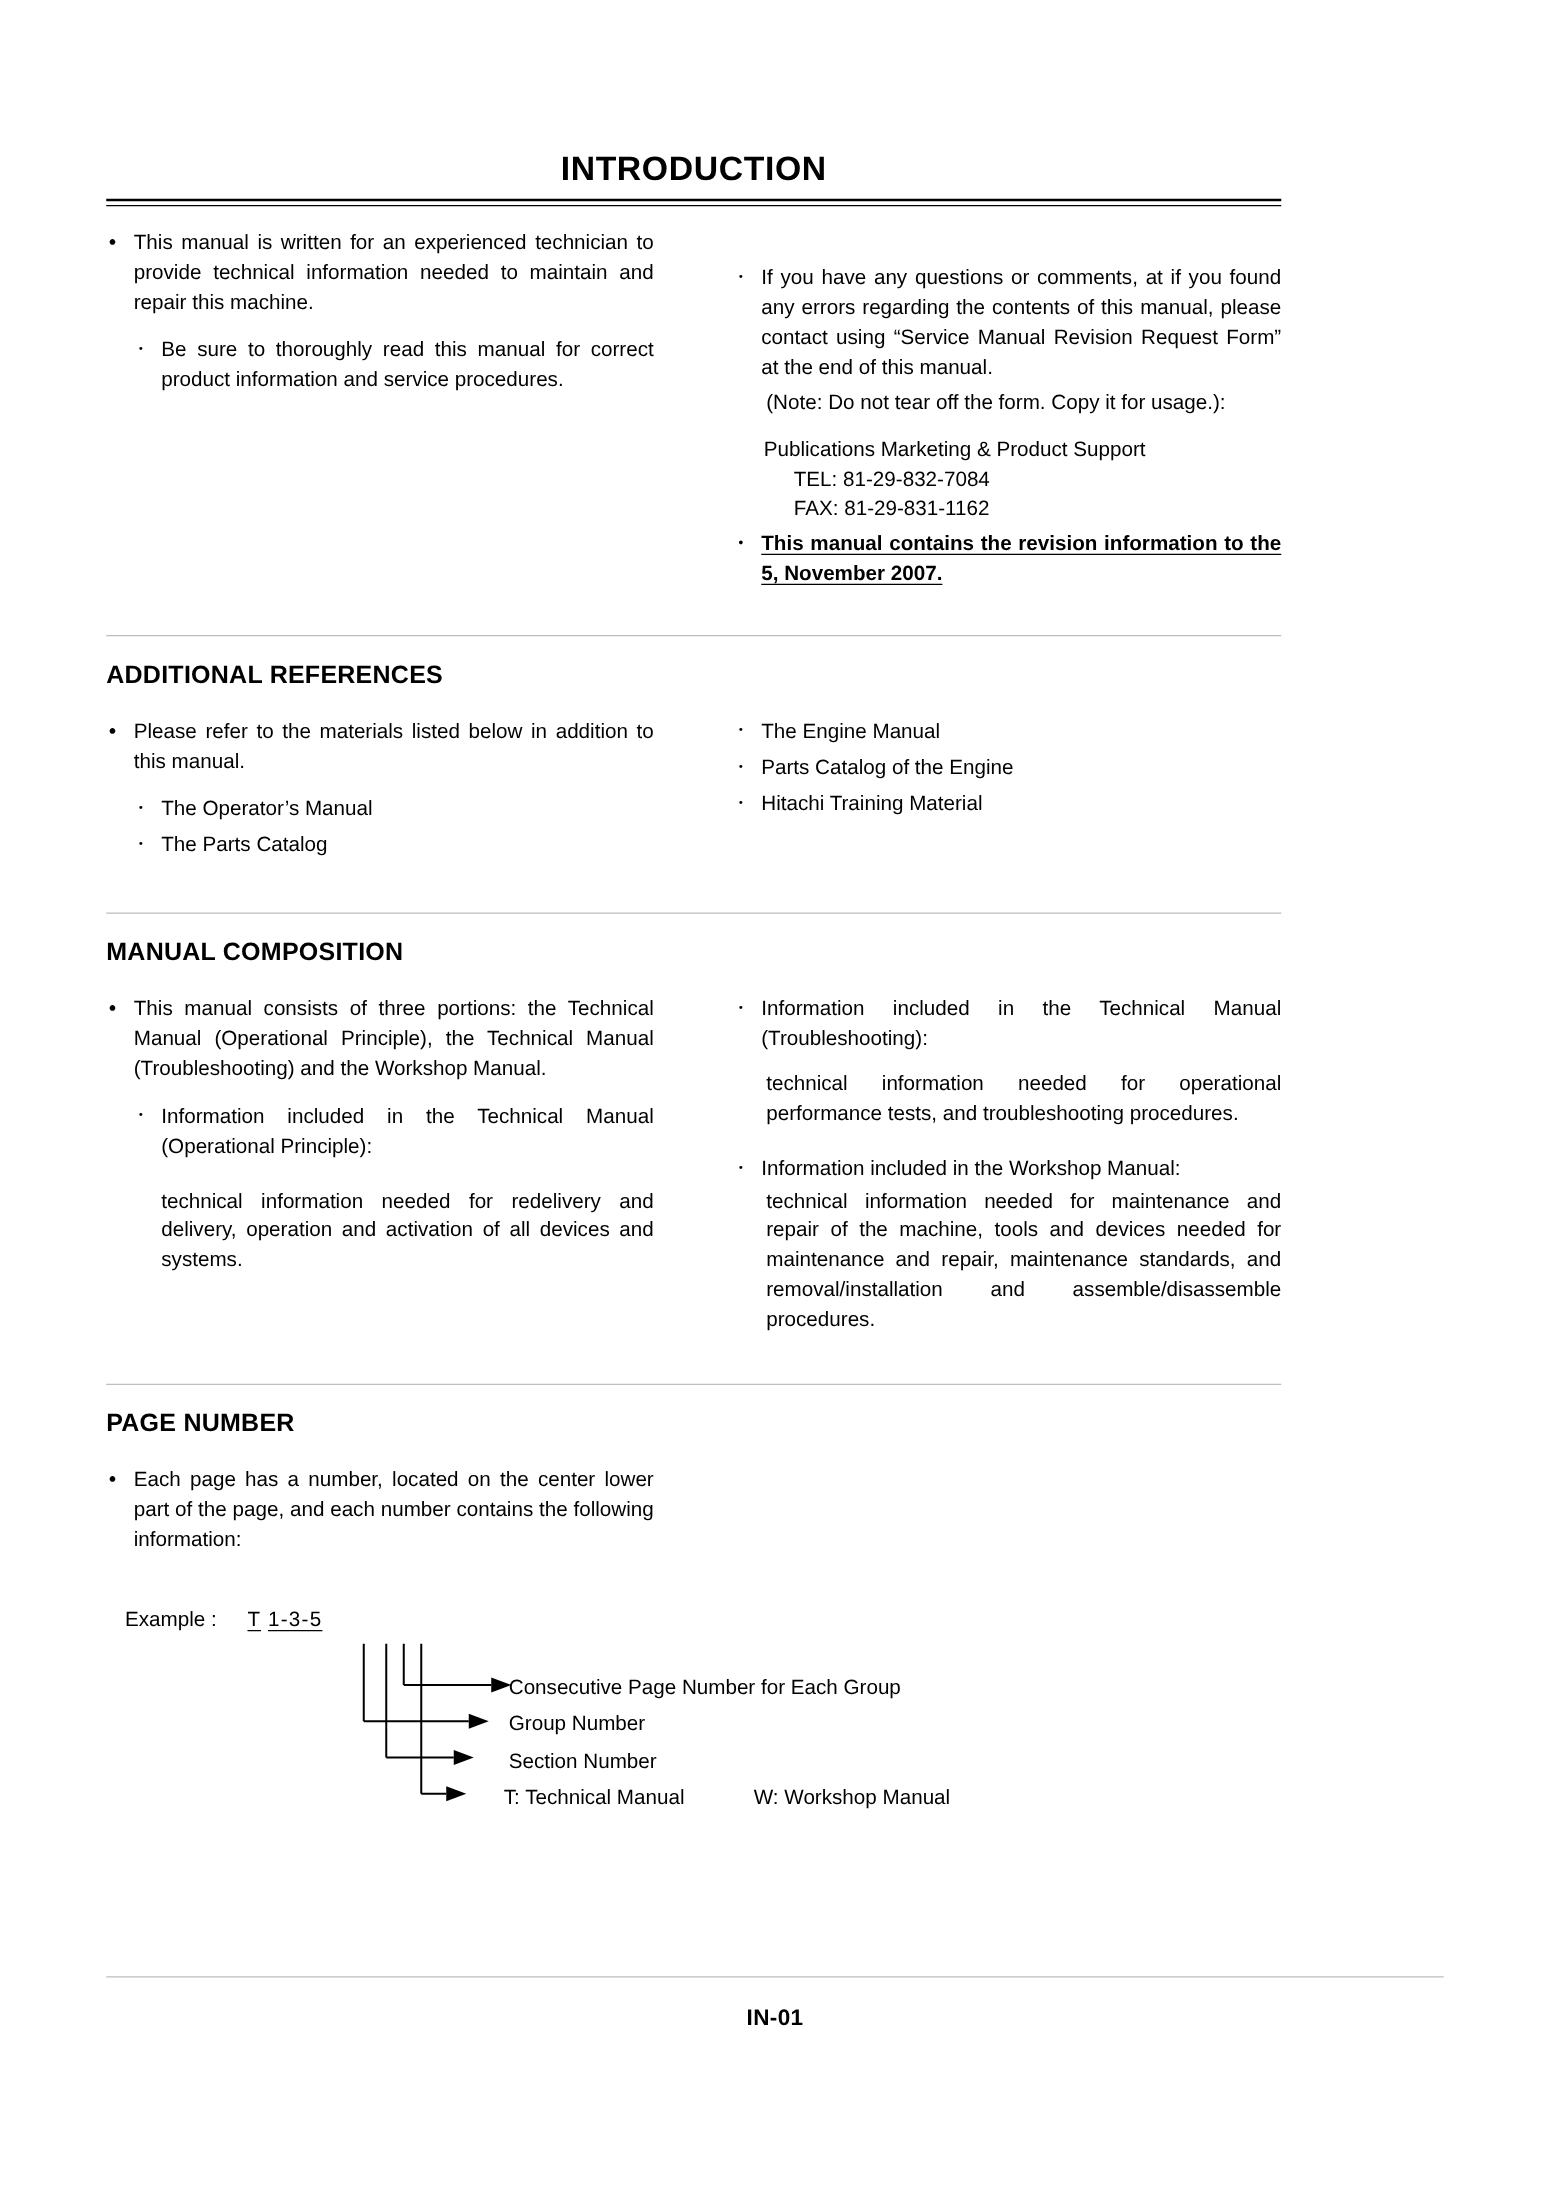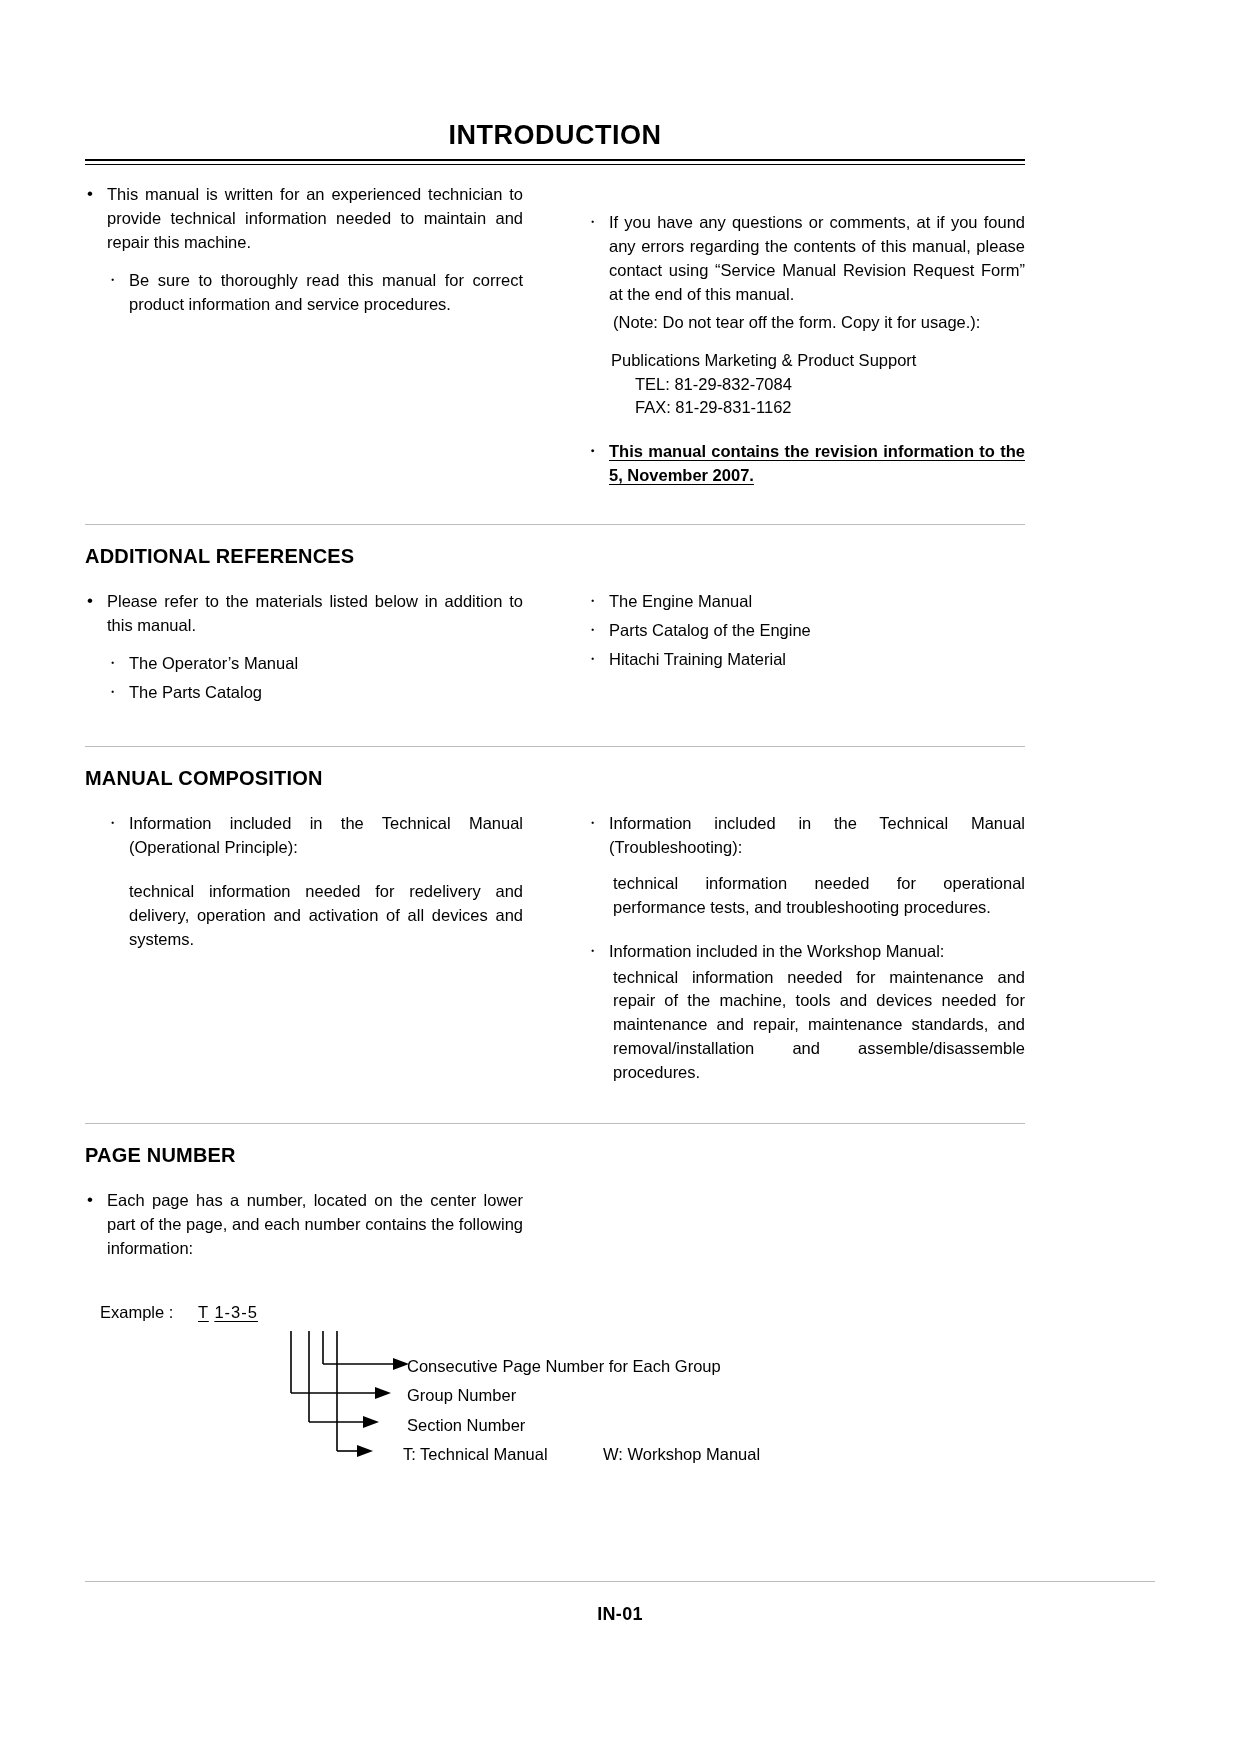--- a/index.html
+++ b/index.html
@@ -160,21 +160,21 @@
       <div class="cols">
         <div class="col">
           <div class="bullet-disc">This manual is written for an experienced technician to provide technical information needed to maintain and repair this machine.</div>
           <div class="bullet-dot indent-1">Be sure to thoroughly read this manual for correct product information and service procedures.</div>
         </div>
         <div class="col">
           <div class="bullet-dot tight">If you have any questions or comments, at if you found any errors regarding the contents of this manual, please contact using “Service Manual Revision Request Form” at the end of this manual.</div>
           <div class="plain-line ind-2" style="margin-bottom:14px; text-align:justify;">(Note: Do not tear off the form. Copy it for usage.):</div>
           <div class="plain-line ind-1">Publications Marketing &amp; Product Support</div>
           <div class="plain-line" style="padding-left:48px;">TEL: 81-29-832-7084</div>
-          <div class="plain-line" style="padding-left:48px; margin-bottom:20px;">FAX: 81-29-831-1162</div>
+          <div class="plain-line" style="padding-left:48px; margin-bottom:4px;">FAX: 81-29-831-1162</div>
           <div class="bullet-dot bold-underline" style="margin-bottom:0;">This manual contains the revision information to the 5, November 2007.</div>
         </div>
       </div>
     </div>
 
     <div class="hr" style="margin-top:36px;"></div>
 
     <div class="section">
       <div class="section-title">ADDITIONAL REFERENCES</div>
       <div class="cols">
@@ -190,20 +190,21 @@
         </div>
       </div>
     </div>
 
     <div class="hr" style="margin-top:36px;"></div>
 
     <div class="section">
       <div class="section-title">MANUAL COMPOSITION</div>
       <div class="cols">
         <div class="col">
+          <div class="bullet-disc">This manual consists of three portions: the Technical Manual (Operational Principle), the Technical Manual (Troubleshooting) and the Workshop Manual.</div>
           <div class="bullet-dot indent-1" style="margin-bottom:20px;">Information included in the Technical Manual (Operational Principle):</div>
           <div class="plain-line" style="padding-left:44px; text-align:justify;">technical information needed for redelivery and delivery, operation and activation of all devices and systems.</div>
         </div>
         <div class="col">
           <div class="bullet-dot" style="margin-bottom:12px;">Information included in the Technical Manual (Troubleshooting):</div>
           <div class="plain-line ind-2" style="text-align:justify; margin-bottom:20px;">technical information needed for operational performance tests, and troubleshooting procedures.</div>
           <div class="bullet-dot" style="margin-bottom:2px;">Information included in the Workshop Manual:</div>
           <div class="plain-line ind-2" style="text-align:justify;">technical information needed for maintenance and repair of the machine, tools and devices needed for maintenance and repair, maintenance standards, and removal/installation and assemble/disassemble procedures.</div>
         </div>
       </div>

